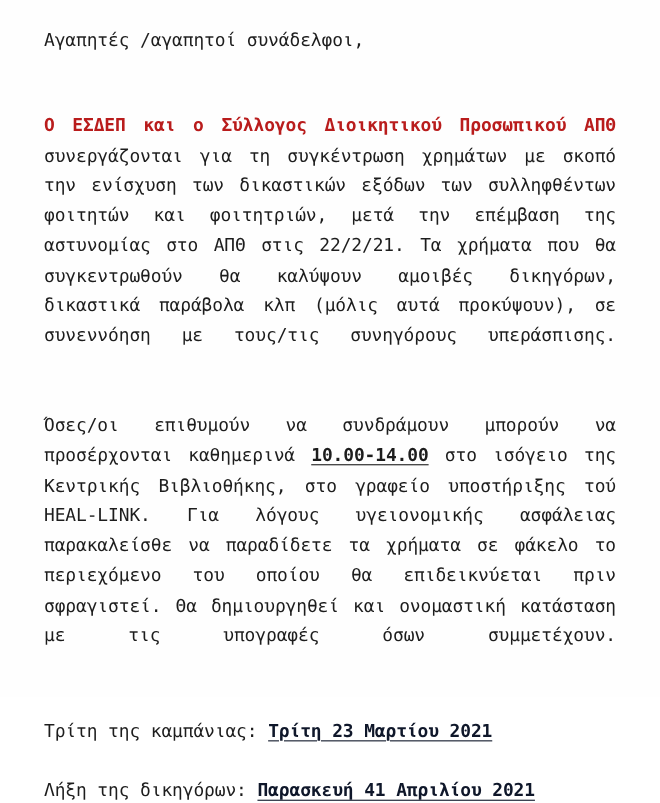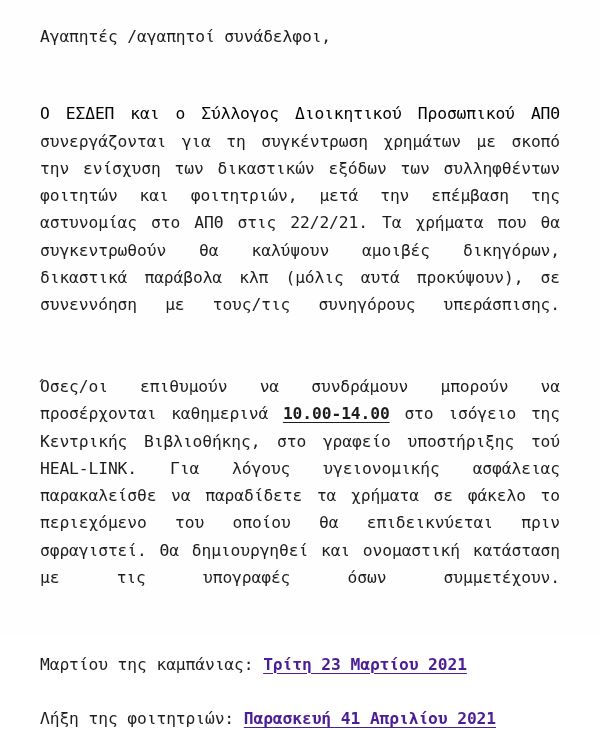--- a/index.html
+++ b/index.html
@@ -51,34 +51,34 @@
     display: inline-block;
     width: 100%;
   }
 
   .gap-greeting { height: 50px; }
   .gap-para     { height: 27px; }
   .gap-dates    { height: 32px; }
   .gap-between-dates { height: 27px; }
 
   .b {
-    font-weight: normal;
-    color: #000000;
+    font-weight: bold;
+    color: #b91c1c;
   }
 
   .u {
     text-decoration: underline;
     text-decoration-thickness: 1px;
     text-underline-offset: 3px;
     font-weight: bold;
   }
 
   .bu {
     font-weight: bold;
-    color: #4c1d95;
+    color: #0f172a;
     text-decoration: underline;
     text-decoration-thickness: 1px;
     text-underline-offset: 3px;
   }
 
   .dateline {
     text-align: left;
     margin: 0;
   }
 </style>
@@ -99,22 +99,22 @@
 
   <div class="gap-para"></div>
 
   <div class="block para">
     <span>Όσες/οι επιθυμούν να συνδράμουν μπορούν να προσέρχονται καθημερινά </span><span class="u">10.00-14.00</span><span> στο ισόγειο της Κεντρικής Βιβλιοθήκης, στο γραφείο υποστήριξης τού HEAL-LINK. Για λόγους υγειονομικής ασφάλειας παρακαλείσθε να παραδίδετε τα χρήματα σε φάκελο το περιεχόμενο του οποίου θα επιδεικνύεται πριν σφραγιστεί. Θα δημιουργηθεί και ονομαστική κατάσταση με τις υπογραφές όσων συμμετέχουν.</span>
   </div>
 
   <div class="gap-dates"></div>
 
   <div class="block dateline">
-    <span>Μαρτίου της καμπάνιας: </span><span class="bu">Τρίτη 23 Μαρτίου 2021</span>
+    <span>Τρίτη της καμπάνιας: </span><span class="bu">Τρίτη 23 Μαρτίου 2021</span>
   </div>
 
   <div class="gap-between-dates"></div>
 
   <div class="block dateline">
-    <span>Λήξη της φοιτητριών: </span><span class="bu">Παρασκευή 41 Απριλίου 2021</span>
+    <span>Λήξη της δικηγόρων: </span><span class="bu">Παρασκευή 41 Απριλίου 2021</span>
   </div>
 
 </div>
 
 </body></html>

